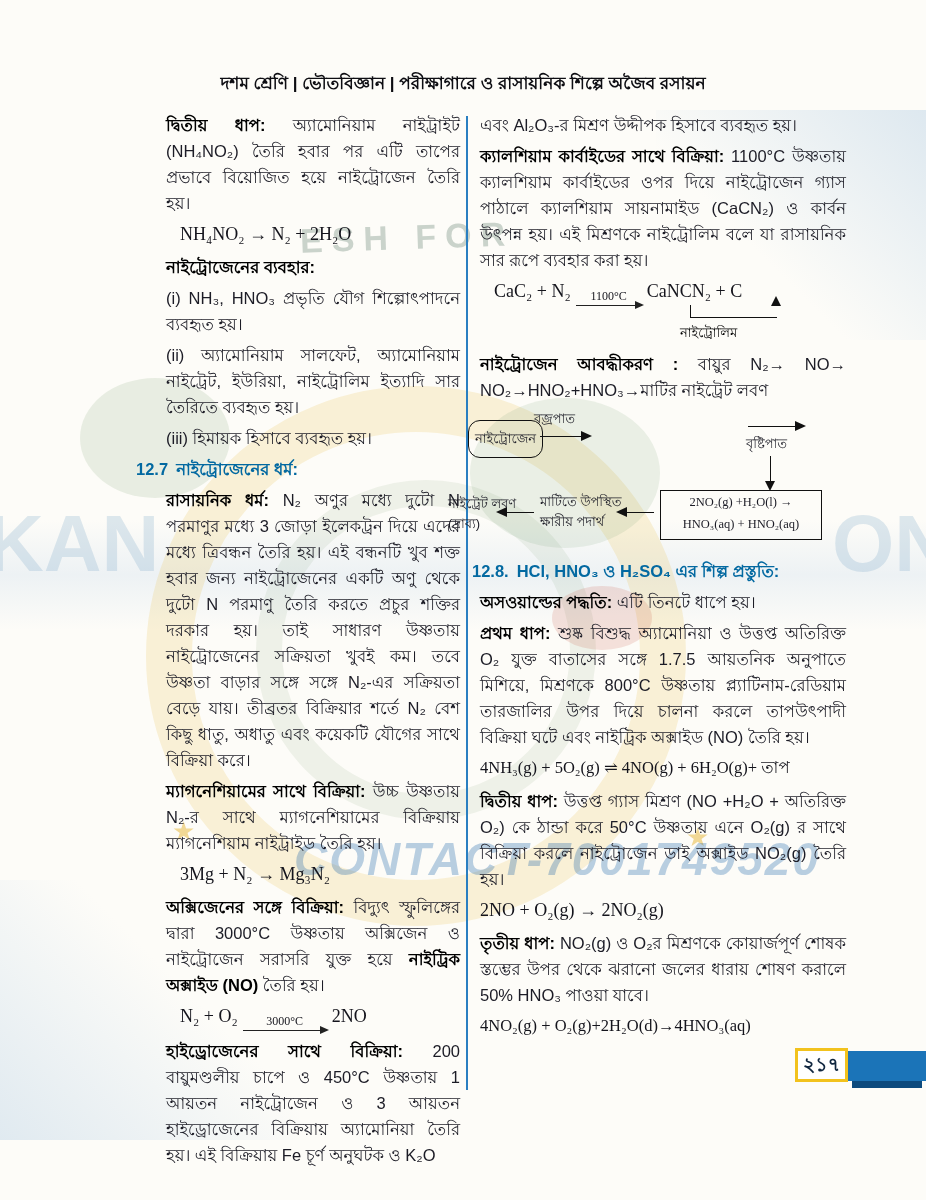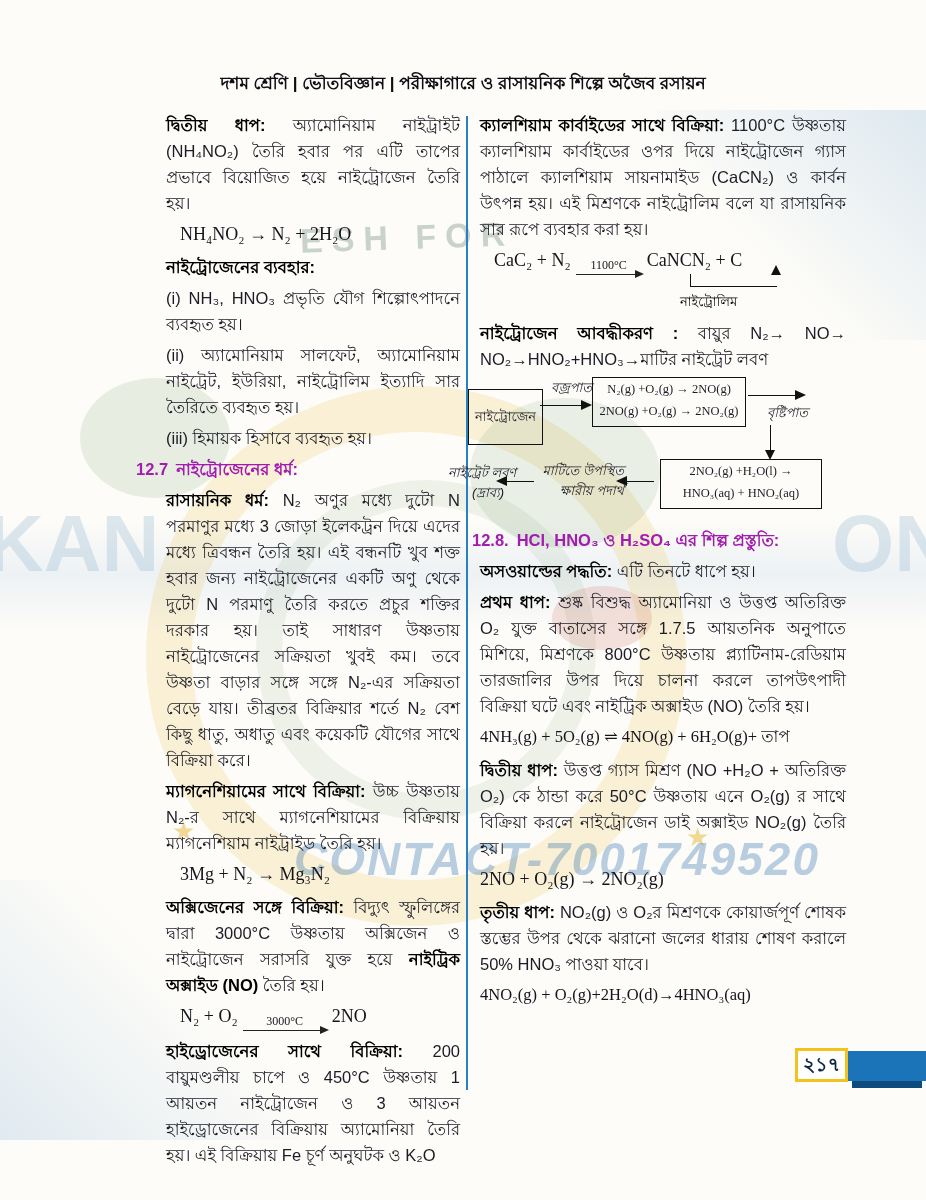--- a/index.html
+++ b/index.html
@@ -29,21 +29,21 @@
   
   .content{position:relative;z-index:2;}
   .hdr{position:absolute;left:0;top:70px;width:926px;text-align:center;font-weight:bold;
        font-size:17px;color:#0d0d12;}
   .vdiv{position:absolute;left:466px;top:116px;width:2px;height:974px;background:#2a7fc1;}
   .col{position:absolute;top:112px;font-size:16.5px;line-height:26px;text-align:justify;}
   .col-l{left:136px;width:324px;padding-left:30px;box-sizing:border-box;}
   .col-r{left:480px;width:366px;}
   .col p{margin:0 0 5px 0;}
   .bld{font-weight:bold;color:#000;}
-  .sec{font-weight:bold;color:#a21caf;}
+  .sec{font-weight:bold;color:#0369a1;}
   .sec .num{display:inline-block;margin-right:8px;}
   .outd-l{margin-left:-30px !important;}
   .outd-r{margin-left:-8px !important;}
   .eq{font-family:"Liberation Serif","DejaVu Serif",serif;font-size:18px;color:#14141c;
       margin:2px 0 7px 14px;text-align:left;white-space:nowrap;}
   .eq.tight{font-size:16.5px;margin-left:0;}
   
   .rxnarrow{display:inline-block;vertical-align:-3px;margin:0 5px;text-align:center;}
   .rxnarrow .lbl{display:block;font-size:12px;line-height:13px;font-family:"Liberation Serif",serif;}
   .rxnarrow .shaft{display:block;position:relative;height:0;border-top:1.5px solid #222;margin-top:2px;}
@@ -55,21 +55,21 @@
          border-left:1.5px solid #111;border-bottom:1.5px solid #111;}
   .brace:after{content:'';position:absolute;right:-4px;top:-9px;width:0;height:0;
          border-bottom:10px solid #111;border-left:5px solid transparent;border-right:5px solid transparent;}
   .bracelbl{position:absolute;left:186px;top:42px;font-size:13px;
             font-family:"Liberation Sans",sans-serif;color:#000;}
   
   .dg{position:relative;height:142px;margin:4px 0 8px -32px;font-size:13px;line-height:20px;
       text-align:left;white-space:nowrap;}
   .dg .bx{position:absolute;border:1.5px solid #111;box-sizing:border-box;text-align:center;}
   .dg .fr{font-family:"Liberation Serif","DejaVu Serif",serif;font-size:12.5px;line-height:22px;}
-  .dg .lab{position:absolute;text-align:right;font-style:italic;}
+  .dg .lab{position:absolute;text-align:left;}
   .ar{position:absolute;height:0;border-top:1.6px solid #111;}
   .ar.r:after{content:'';position:absolute;right:-10px;top:-6px;width:0;height:0;
       border-left:11px solid #111;border-top:5px solid transparent;border-bottom:5px solid transparent;}
   .ar.l:before{content:'';position:absolute;left:-10px;top:-6px;width:0;height:0;
       border-right:11px solid #111;border-top:5px solid transparent;border-bottom:5px solid transparent;}
   .arv{position:absolute;width:0;border-left:1.6px solid #111;}
   .arv:after{content:'';position:absolute;left:-6px;bottom:-9px;width:0;height:0;
       border-top:10px solid #111;border-left:5px solid transparent;border-right:5px solid transparent;}
   
   .pagebox{position:absolute;left:795px;top:1048px;width:53px;height:34px;box-sizing:border-box;
@@ -128,40 +128,37 @@
       </p>
       <div class="eq">
         <span>N₂ + O₂</span><span class="rxnarrow"><span class="lbl">3000°C</span><span class="shaft" style="width:84px;"></span></span><span>2NO</span>
       </div>
       <p>
         <span class="bld">হাইড্রোজেনের সাথে বিক্রিয়া:</span><span> 200 বায়ুমণ্ডলীয় চাপে ও 450°C উষ্ণতায় 1 আয়তন নাইট্রোজেন ও 3 আয়তন হাইড্রোজেনের বিক্রিয়ায় অ্যামোনিয়া তৈরি হয়। এই বিক্রিয়ায় Fe চূর্ণ অনুঘটক ও K₂O</span>
       </p>
     </div>
 
     <div class="col col-r">
+      <p>এবং Al₂O₃-র মিশ্রণ উদ্দীপক হিসাবে ব্যবহৃত হয়।</p>
       <p>
         <span class="bld">ক্যালশিয়াম কার্বাইডের সাথে বিক্রিয়া:</span><span> 1100°C উষ্ণতায় ক্যালশিয়াম কার্বাইডের ওপর দিয়ে নাইট্রোজেন গ্যাস পাঠালে ক্যালশিয়াম সায়নামাইড (CaCN₂) ও কার্বন উৎপন্ন হয়। এই মিশ্রণকে নাইট্রোলিম বলে যা রাসায়নিক সার রূপে ব্যবহার করা হয়।</span>
       </p>
       <div class="eq cac2">
         <span>CaC₂ + N₂</span><span class="rxnarrow"><span class="lbl">1100°C</span><span class="shaft" style="width:66px;"></span></span><span>CaNCN₂ + C</span>
         <span class="brace"></span>
         <span class="bracelbl">নাইট্রোলিম</span>
       </div>
       <p>
         <span class="bld">নাইট্রোজেন আবদ্ধীকরণ :</span><span> বায়ুর N₂→ NO→ NO₂→HNO₂+HNO₃→মাটির নাইট্রেট লবণ</span>
       </p>
 
       <div class="dg">
-        <div class="bx" style="left:20px;top:12px;padding:17px 6px;">নাইট্রোজেন</div>
+        <div class="bx" style="left:20px;top:12px;padding:8px 6px;border-radius:12px;">নাইট্রোজেন</div>
         <div class="lab" style="left:86px;top:1px;width:58px;">বজ্রপাত</div>
         <div class="ar r" style="left:92px;top:28px;width:42px;"></div>
-        <div class="bx fr" style="left:144px;top:0;width:154px;height:50px;">
-          <div>N₂(g) +O₂(g) → 2NO(g)</div>
-          <div>2NO(g) +O₂(g) → 2NO₂(g)</div>
-        </div>
         <div class="ar r" style="left:300px;top:18px;width:48px;"></div>
         <div class="lab" style="left:298px;top:26px;width:62px;">বৃষ্টিপাত</div>
         <div class="arv" style="left:322px;top:48px;height:26px;"></div>
         <div class="bx fr" style="left:212px;top:82px;width:162px;height:50px;text-align:center;">
           <div>2NO₂(g) +H₂O(l) →</div>
           <div>HNO₃(aq) + HNO₂(aq)</div>
         </div>
         <div class="ar l" style="left:178px;top:104px;width:28px;"></div>
         <div class="lab" style="left:92px;top:84px;width:84px;">
           <div>মাটিতে উপস্থিত</div>

